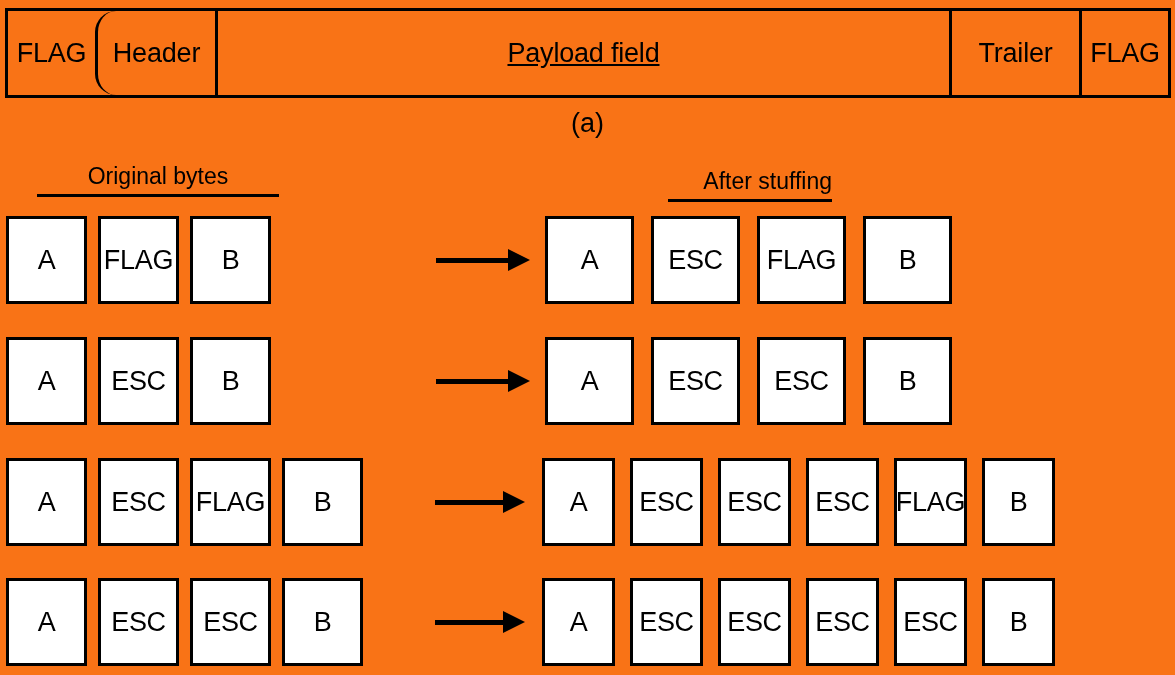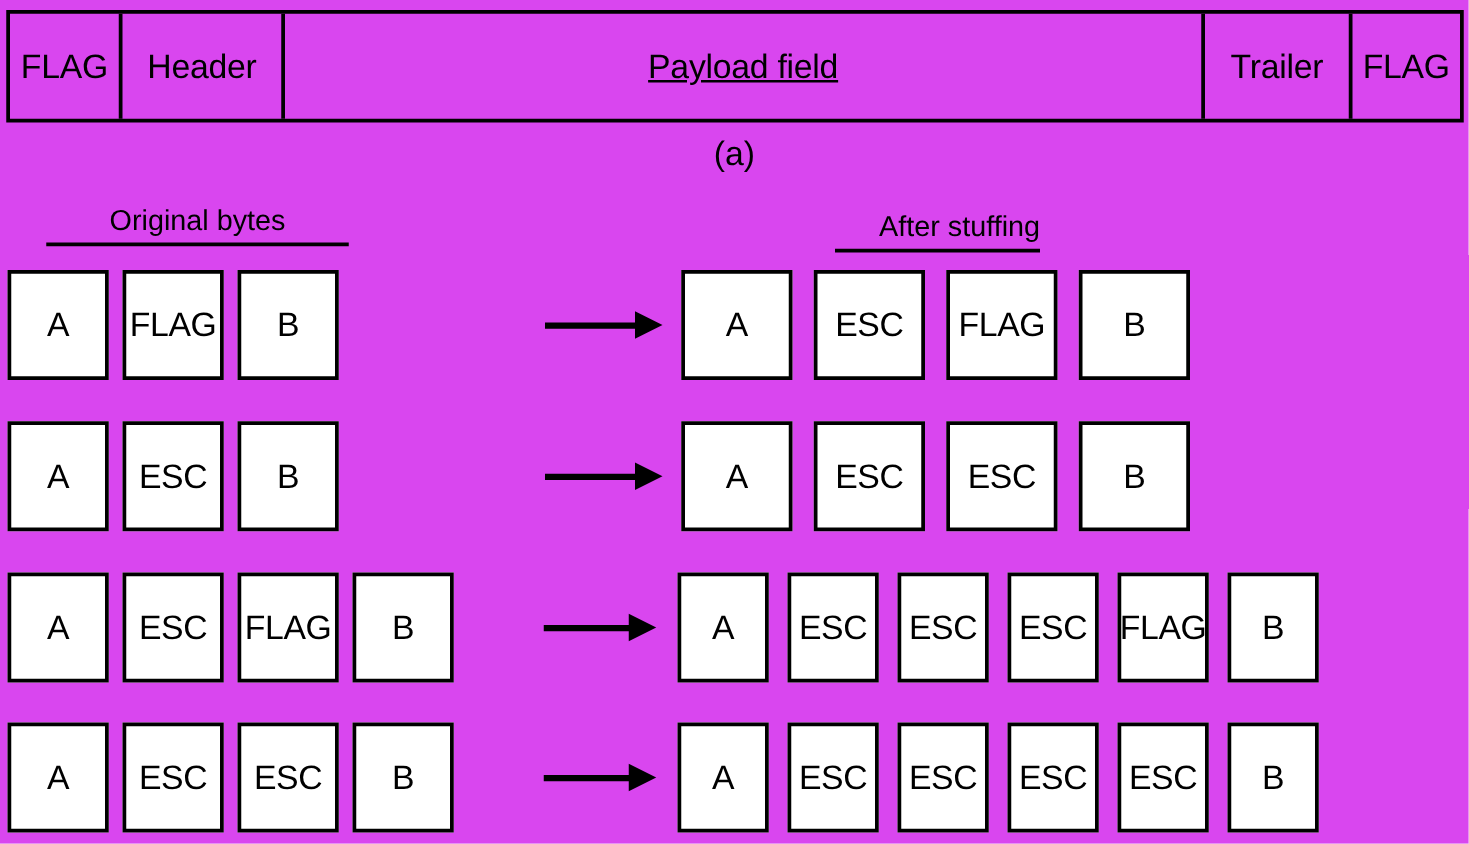--- a/index.html
+++ b/index.html
@@ -9,21 +9,21 @@
     background: #ffffff;
   }
   body {
     font-family: "Liberation Sans", sans-serif;
     color: #000000;
   }
   #canvas {
     position: relative;
     width: 1175px;
     height: 675px;
-    background: #d946ef;
+    background: #f97316;
     overflow: hidden;
   }
 
   
   #frame-strip {
     position: absolute;
     left: 5px;
     top: 8px;
     width: 1166px;
     height: 90px;
@@ -39,23 +39,23 @@
     justify-content: center;
     font-size: 27px;
     line-height: 1;
     letter-spacing: -0.2px;
     white-space: nowrap;
   }
   .frame-cell + .frame-cell {
     border-left: 3px solid #000;
   }
   .fc-flag1   { width: 87px; }
-  .fc-header  { width: 130px; }
+  .fc-header  { width: 120px; border-radius: 21px; }
   .fc-payload { flex: 1 1 auto; text-decoration: underline; }
-  .fc-trailer { width: 118px; }
+  .fc-trailer { width: 130px; }
   .fc-flag2   { width: 89px; }
 
   #subcaption-a {
     position: absolute;
     left: 0;
     top: 110px;
     width: 1175px;
     text-align: center;
     font-size: 27px;
     line-height: 1;

